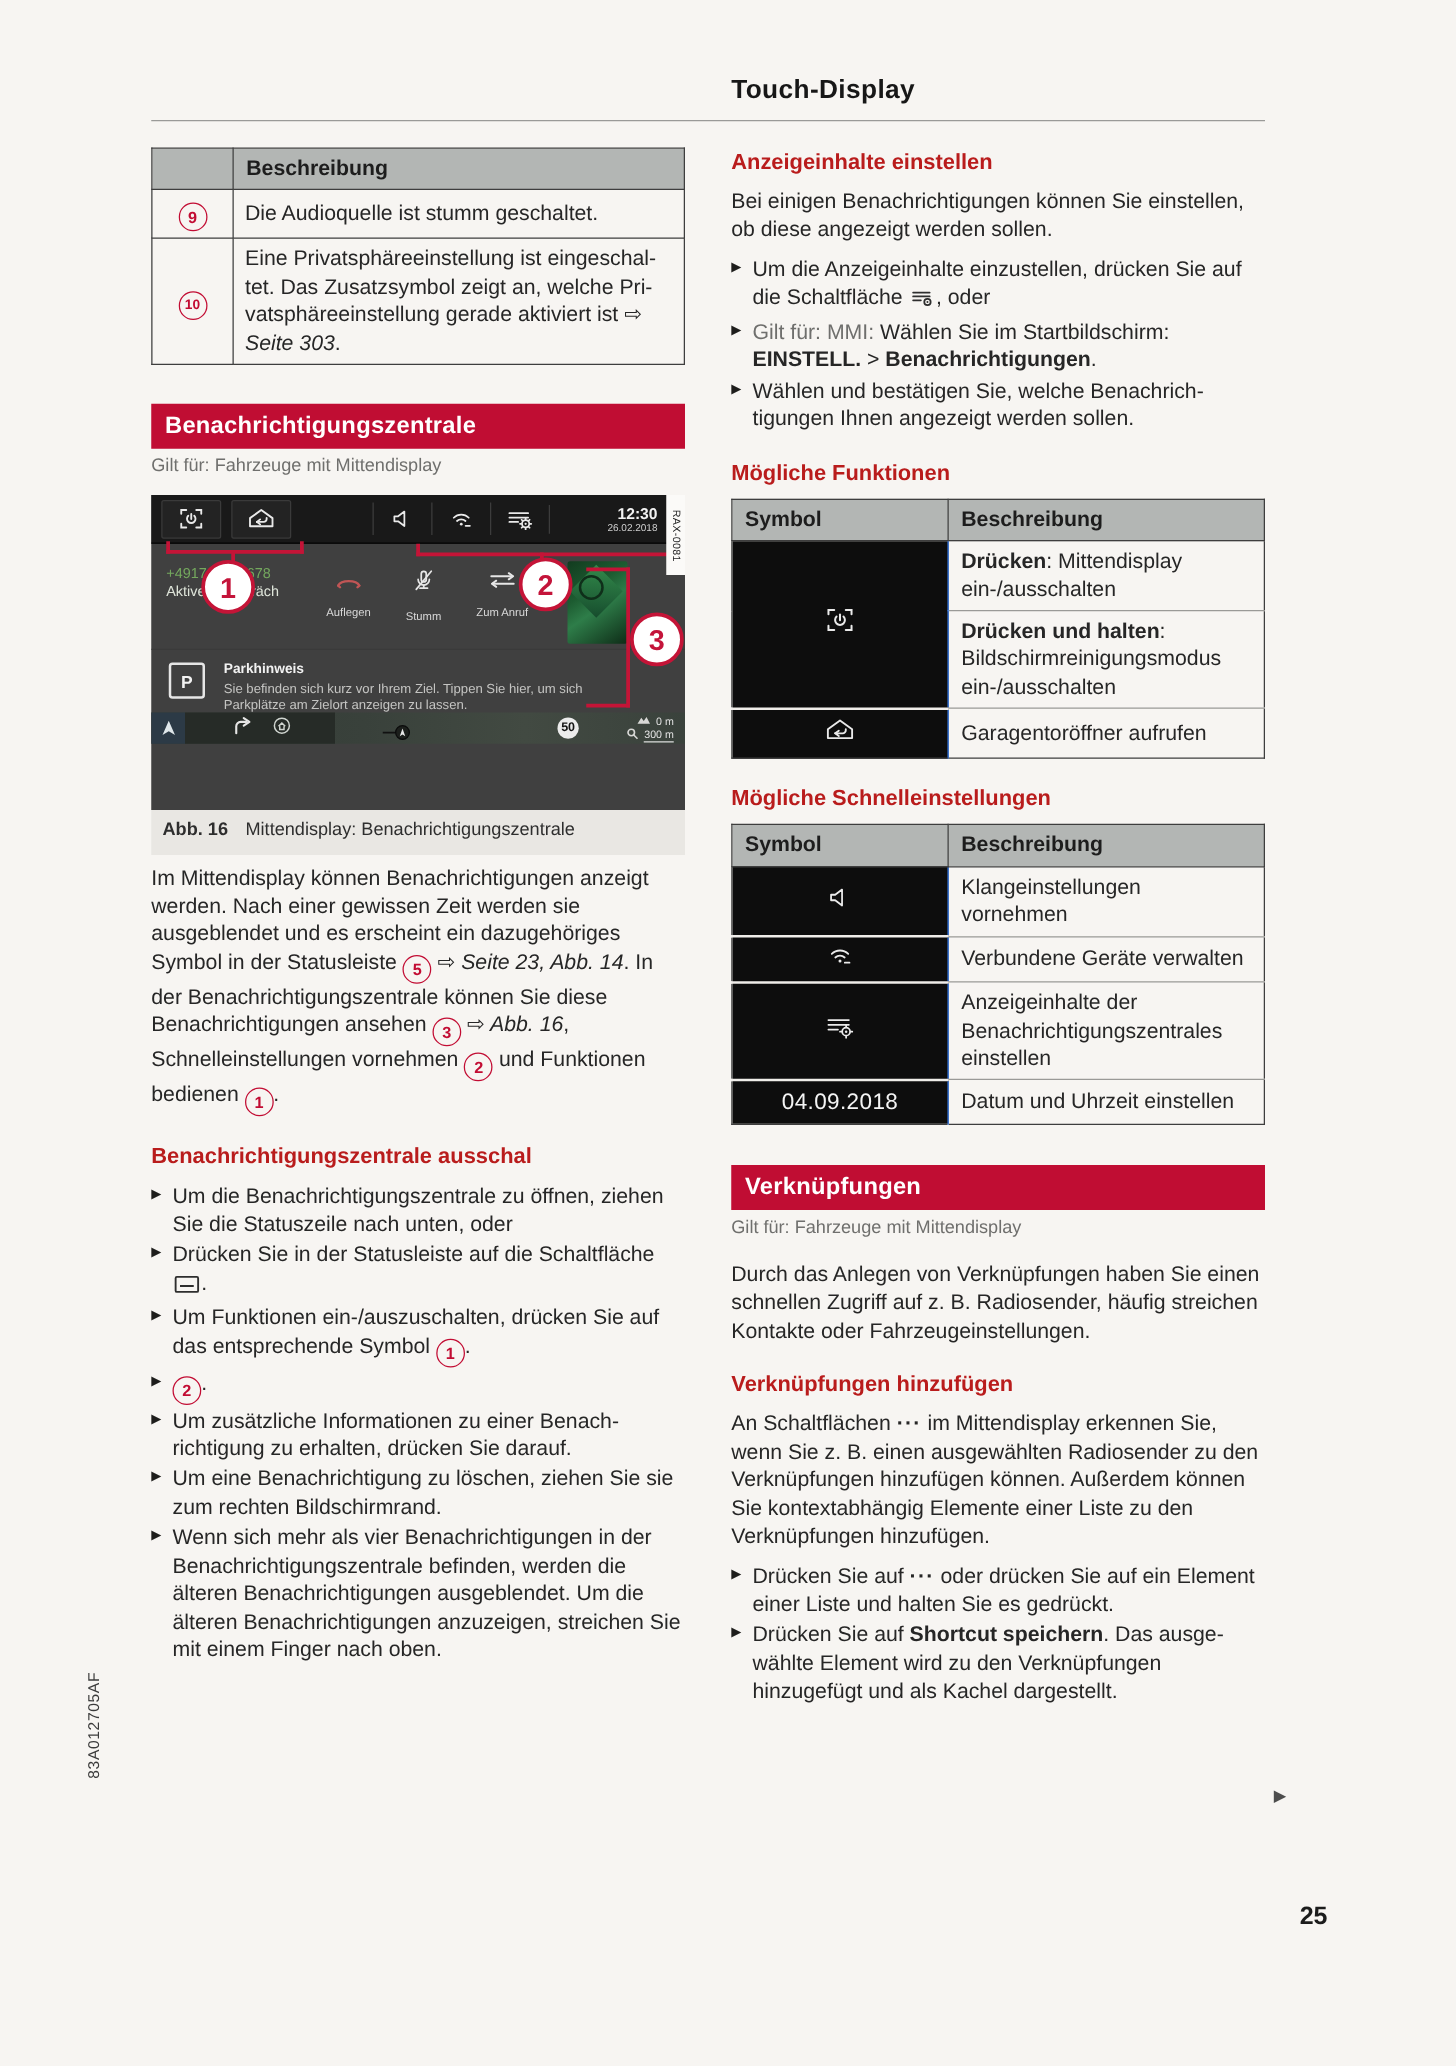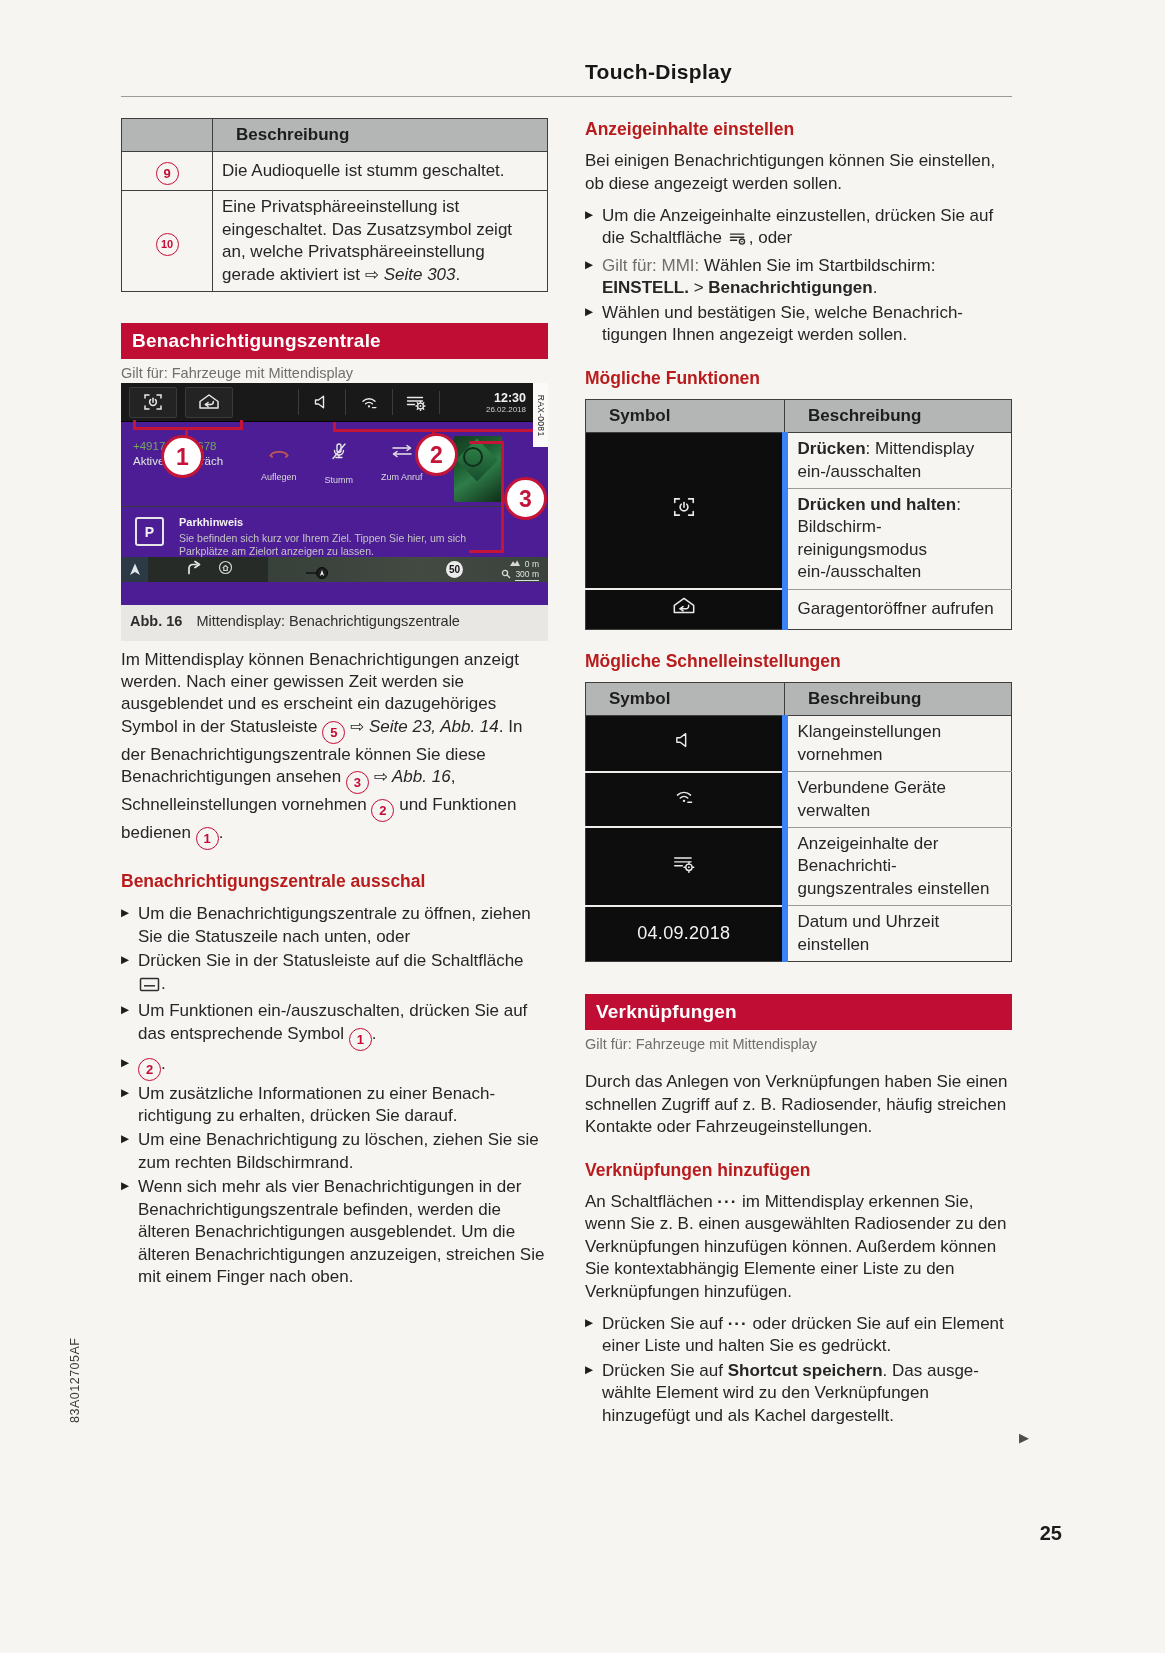--- a/index.html
+++ b/index.html
@@ -12,26 +12,26 @@
   .htitle{position:absolute;top:58px;left:585px;width:427px;
     font-weight:bold;font-size:21px;letter-spacing:.3px;color:#171717;}
   .hrule{position:absolute;top:96px;left:121px;width:891px;border-top:1.4px solid #9a9a98;}
   .col{position:absolute;top:118px;width:427px;}
   .col-left{left:121px;}
   .col-right{left:585px;}
 
   
   table{border-collapse:collapse;width:100%;font-size:17px;}
   .dtab, .ft{border:1.7px solid #3e3e3e;}
-  th{background:#b3b6b4;color:#1d1d1d;text-align:left;font-weight:bold;padding:5px 23px;border:1px solid #3e3e3e;}
+  th{background:#b3b6b4;color:#1d1d1d;text-align:left;font-weight:bold;padding:5px 10px;border:1px solid #3e3e3e;}
   .dtab td{border:1px solid #3e3e3e;padding:5px 9px;vertical-align:middle;}
   .dtab .numcol{width:44px;text-align:center;}
   .ft td{padding:5px 10px;vertical-align:middle;border-bottom:1px solid #9a9a97;}
   .ft tr:last-child td{border-bottom:none;}
-  .ft .sym{width:152px;background:#0d0d0d;text-align:center;border-right:6px solid #3b82f6;
+  .ft .sym{width:152px;background:#0d0d0d;text-align:center;border-right:1px solid #3b82f6;
     border-bottom:2px solid #efede9;}
   .ft tr:last-child .sym{border-bottom:none;}
   .ft .date{color:#f4f4f4;font-size:18px;letter-spacing:.3px;}
 
   
   .banner{background:#c00d33;color:#fff;font-weight:bold;font-size:19px;
     padding:5px 11px 6px;letter-spacing:.2px;}
   .gilt{color:#6f6f6d;font-size:14.5px;margin-top:5px;}
   h3{font-size:17.5px;font-weight:bold;margin:20px 0 9px;color:#b91c1c;}
   p{margin:0 0 10px;}
@@ -47,21 +47,21 @@
     font-family:"DejaVu Sans",sans-serif;}
 
   
   .coi{display:inline-flex;align-items:center;justify-content:center;
     width:21px;height:21px;border:1.7px solid #c20c33;border-radius:50%;
     color:#c20c33;font-weight:bold;font-size:13px;line-height:1;vertical-align:-5px;background:transparent;}
   .coi.sm{font-size:11px;}
   .inl{vertical-align:-3px;margin:0 1px;}
 
   
-  .fig{position:relative;width:427px;height:222px;background:#4c1d95;overflow:hidden;}
+  .fig{position:relative;width:427px;height:252px;background:#404040;margin-top:13px;overflow:hidden;}
   .sb{height:38px;display:flex;align-items:center;background:#191919;border-bottom:1px solid #040404;}
   .tile{width:46px;height:29px;background:#232323;border:1px solid #3a3a3a;border-radius:2px;
     display:flex;align-items:center;justify-content:center;margin-left:8px;}
   .sb-sp{flex:1;}
   .sb-ic{width:46px;height:26px;display:flex;align-items:center;justify-content:center;border-left:1px solid #3c3c3c;}
   .clock{border-left:1px solid #3c3c3c;width:80px;text-align:right;padding:0 22px 0 6px;line-height:1.15;}
   .clock .t{color:#f2f2f2;font-size:12.5px;font-weight:bold;}
   .clock .d{color:#cfcfcf;font-size:8px;}
   .ph{position:relative;height:84px;border-bottom:1px solid #3a3a3a;}
   .pnum{position:absolute;left:12px;top:17px;color:#74a85e;font-size:11.5px;}

